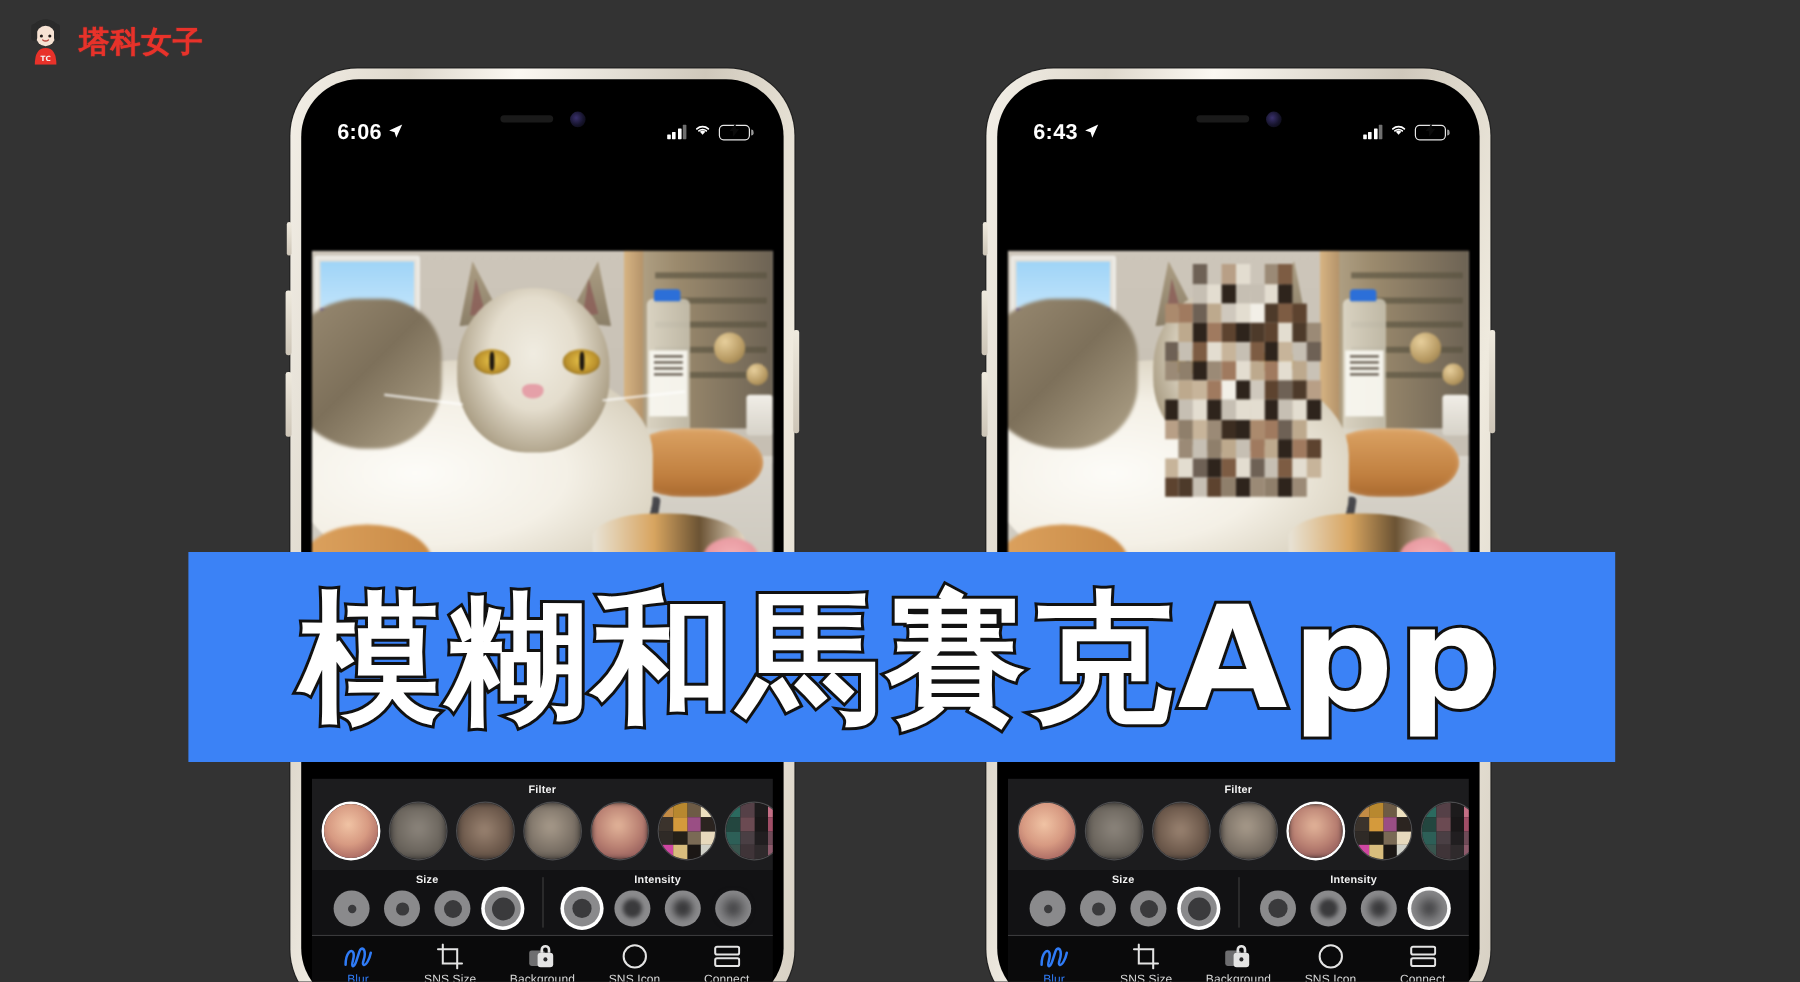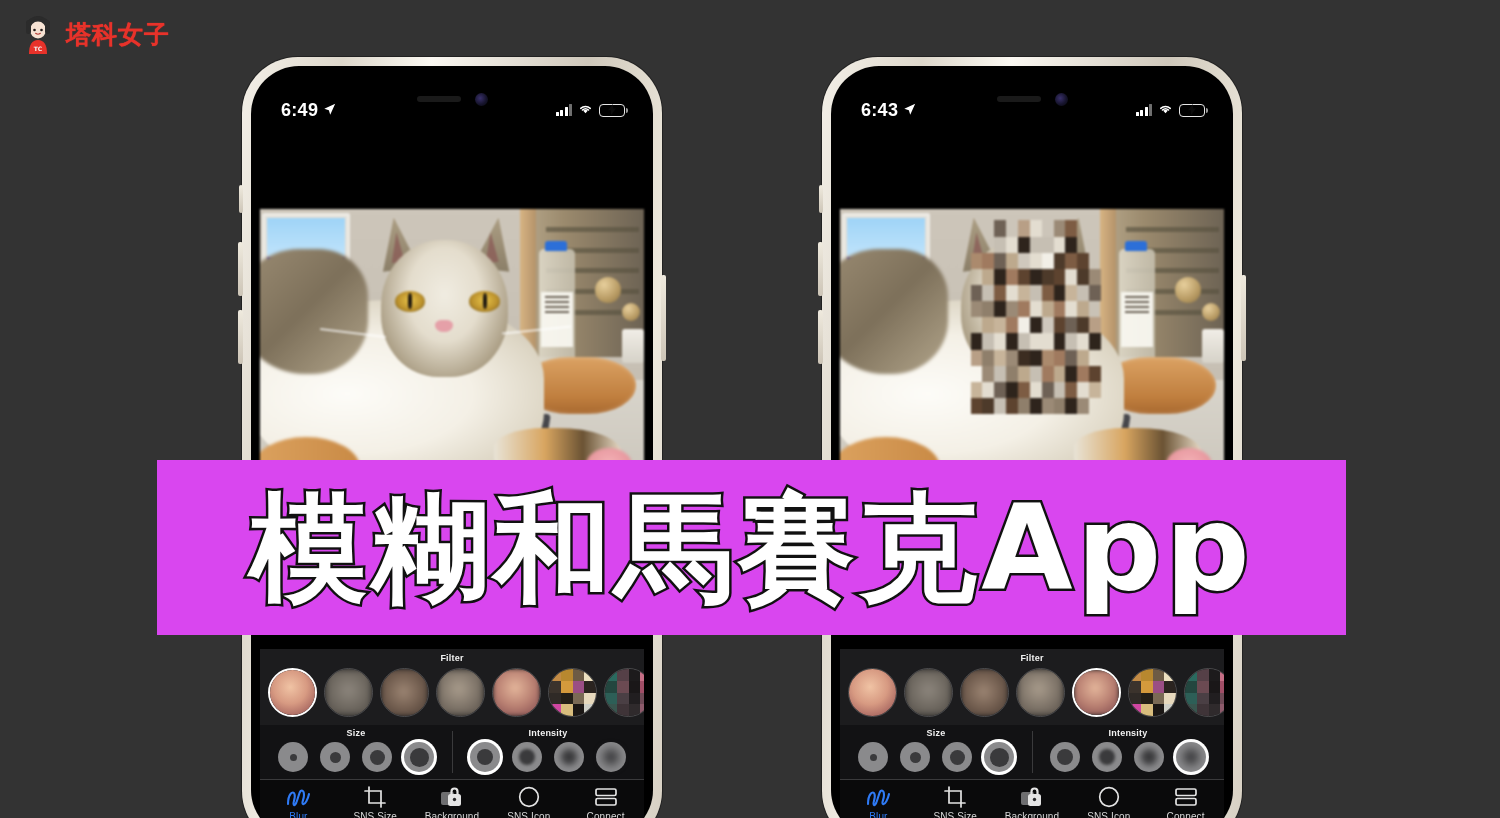--- a/index.html
+++ b/index.html
@@ -184,21 +184,21 @@
 
   .tabbar { display:flex; background:#0a0a0b; border-top:1px solid #3a3a3c; padding:6px 0 7px; }
   .tab { flex:1; display:flex; flex-direction:column; align-items:center; gap:3px; }
   .tab .tab-ico { height:22px; display:flex; align-items:center; justify-content:center; }
   .tab .tab-label { font-size:10px; color:#d8d8d8; letter-spacing:.1px; }
   .tab.active .tab-label { color:#2f7bf6; }
 
   
   #banner {
     position:absolute; left:157px; top:460px; width:1189px; height:175px;
-    background:#d946ef; display:flex; align-items:center; justify-content:center;
+    background:#3b82f6; display:flex; align-items:center; justify-content:center;
     z-index:40;
   }
   #banner-title {
     font-family:"DejaVu Sans", sans-serif;
     font-size:118px; font-weight:bold; line-height:1;
     color:#ffffff; letter-spacing:4px;
     -webkit-text-stroke:5px #111;
     paint-order:stroke fill;
     white-space:nowrap;
   }
@@ -232,21 +232,21 @@
 
   <div class="screen">
 
     <div class="island">
       <span class="speaker"></span>
       <span class="camera"></span>
     </div>
 
     <div class="statusbar">
       <div class="sb-left">
-        <span>6:49</span>
+        <span>6:06</span>
         <span class="loc-arrow">
           <svg width="13" height="13" viewBox="0 0 16 16">
               <path d="M15 1 1.6 7.1l5.6 1.7 1.7 5.6z" fill="#fff"></path>
             </svg>
         </span>
       </div>
       <div class="sb-right">
         <span class="bars">
             <i></i>
             <i></i>

